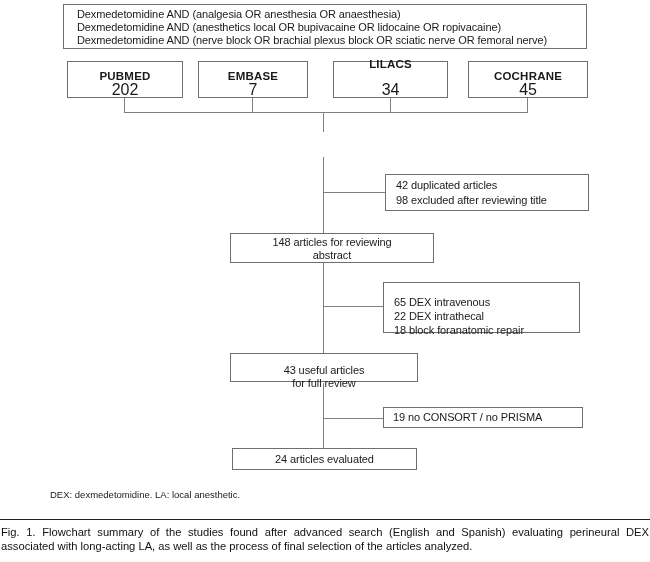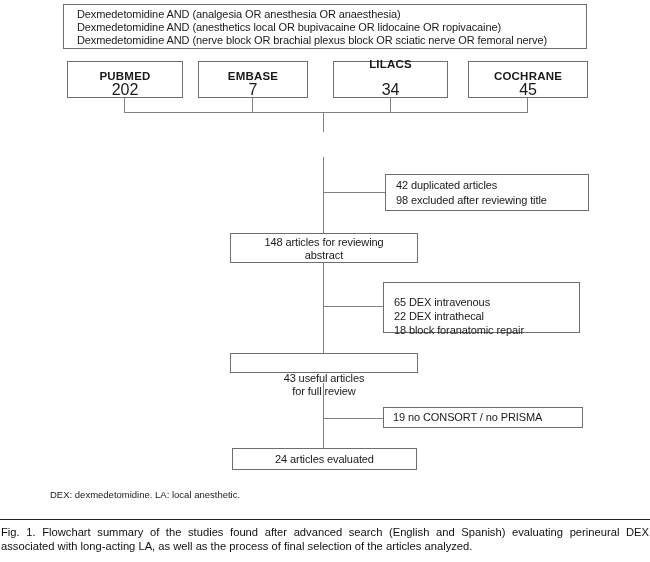--- a/index.html
+++ b/index.html
@@ -30,22 +30,22 @@
   .db-box{top:61px;height:37px;display:flex;flex-direction:column;align-items:center;justify-content:flex-end;line-height:14px;text-align:center;}
   .db-name{font-weight:bold;font-size:11.5px;letter-spacing:0.2px;}
   .db-count{font-size:16px;}
   .db-pubmed{left:67px;width:116px;}
   .db-embase{left:198px;width:110px;}
   .db-lilacs{left:333px;width:115px;gap:12px;}
   .db-cochrane{left:468px;width:120px;}
   
   .center-box{text-align:center;}
   .retrieved-box{left:229px;top:132px;width:185px;height:25px;line-height:23px;}
-  .abstract-box{left:230px;top:233px;width:188px;height:30px;line-height:13px;padding-top:2px;}
-  .fullreview-box{left:230px;top:353px;width:188px;height:20px;line-height:13px;padding-top:18px;}
+  .abstract-box{left:230px;top:233px;width:204px;height:30px;line-height:13px;padding-top:2px;}
+  .fullreview-box{left:230px;top:353px;width:188px;height:29px;line-height:13px;padding-top:10px;}
   .evaluated-box{left:232px;top:448px;width:185px;height:22px;line-height:20px;}
   
   .excl1-box{left:385px;top:174px;width:204px;height:37px;padding:3px 0 0 10px;line-height:15px;white-space:nowrap;}
   .excl2-box{left:383px;top:282px;width:197px;height:51px;padding:12px 0 0 10px;line-height:14px;white-space:nowrap;}
   .excl3-box{left:383px;top:407px;width:200px;height:21px;padding-left:9px;line-height:19px;white-space:nowrap;}
   
   .stub1{left:124px;top:98px;width:1px;height:14px;}
   .stub2{left:252px;top:98px;width:1px;height:14px;}
   .stub3{left:390px;top:98px;width:1px;height:14px;}
   .stub4{left:527px;top:98px;width:1px;height:14px;}

